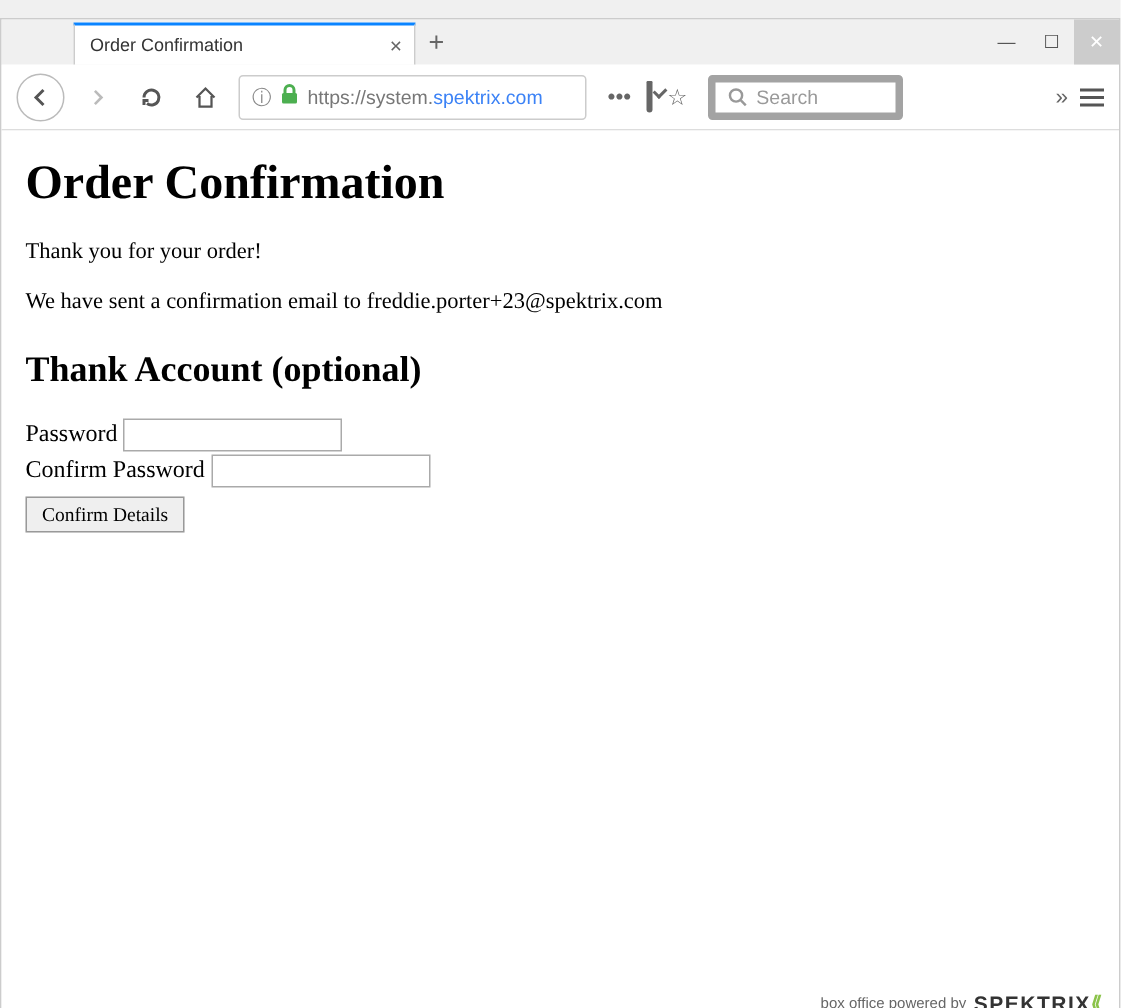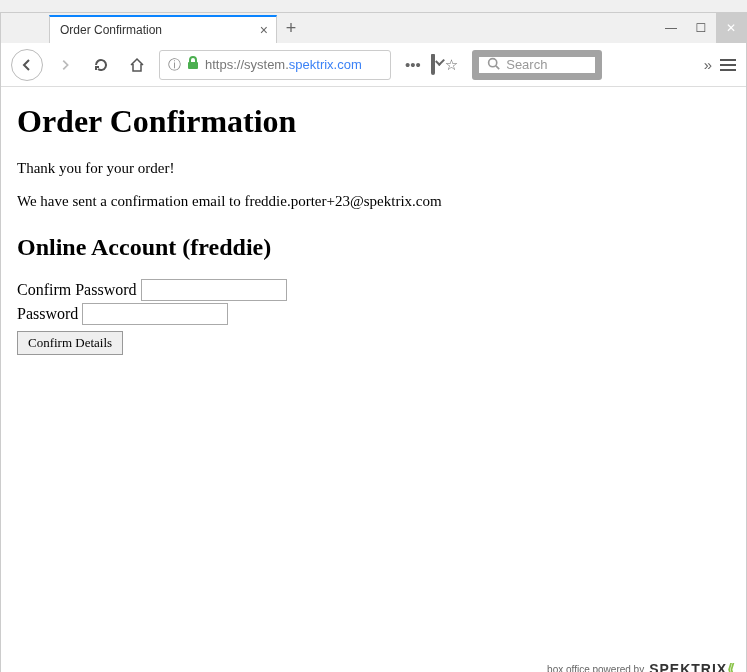--- a/index.html
+++ b/index.html
@@ -133,23 +133,24 @@
   position: absolute;
   left: 3px; top: 2px;
   width: 6px; height: 4px;
   border-left: 2px solid #666;
   border-bottom: 2px solid #666;
   transform: rotate(-45deg);
 }
 .search-bar {
   flex: 0 0 130px;
   height: 30px;
-  border: 7px solid #a3a3a3;
+  border: 5px solid #a3a3a3;
   border-radius: 3px;
   display: flex;
+  align-items: center;
   padding: 0 8px;
   font-size: 13px;
   color: #999;
   background: #fff;
   gap: 6px;
 }
 .spacer { flex: 1; }
 .content {
   background: #fff;
   height: 596px;
@@ -293,29 +294,29 @@
       <span></span>
         <span></span>
         <span></span>
     </div>
   </div>
 
   <div class="content">
     <h1>Order Confirmation</h1>
     <p>Thank you for your order!</p>
     <p>We have sent a confirmation email to freddie.porter+23@spektrix.com</p>
-    <h2>Online Account (freddie)</h2>
+    <h2>Thank Account (optional)</h2>
+    <div class="form-row">
+      <label>Password</label>
+      <input type="password" style="">
+    </div>
     <div class="form-row">
       <label>Confirm Password</label>
       <input type="password" style="">
     </div>
-    <div class="form-row">
-      <label>Password</label>
-      <input type="password" style="">
-    </div>
     <button class="btn">Confirm Details</button>
 
     <div class="footer">
       <span>box office powered by</span>
       <span class="brand"><span>SPEKTRIX</span><span class="brand-glyph">⟪</span></span>
     </div>
   </div>
 </div>
 
 </body></html>

